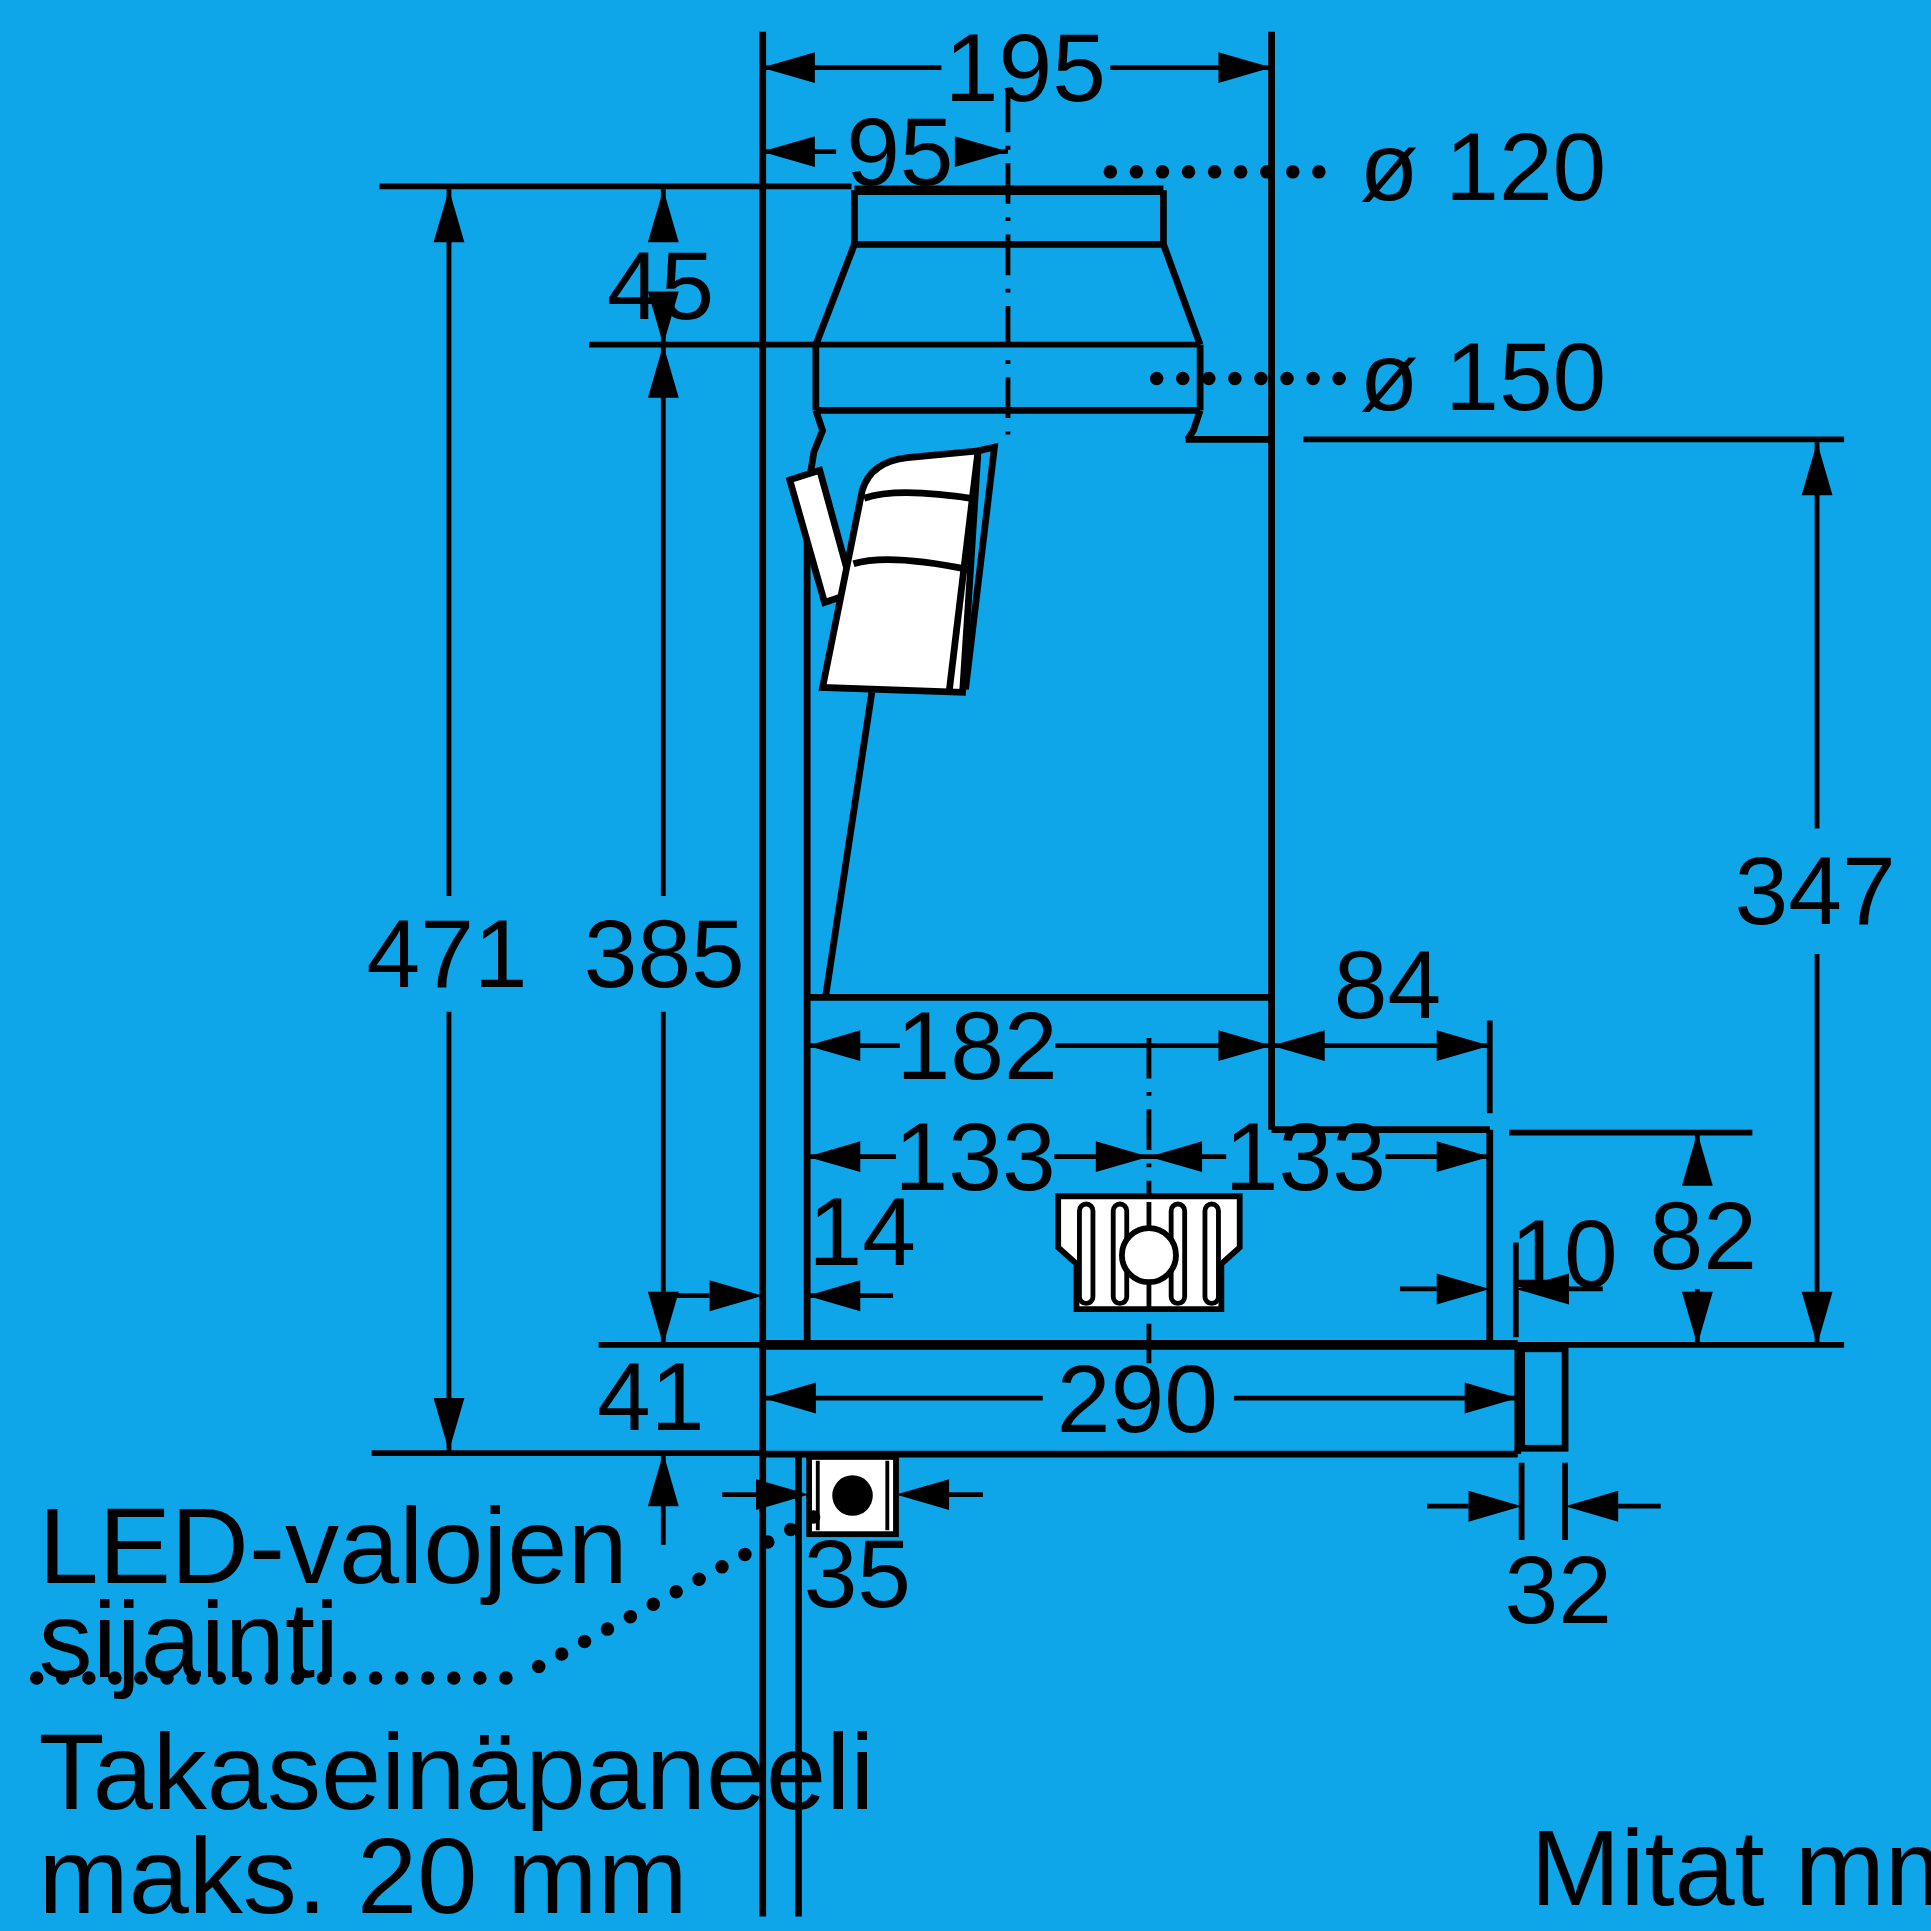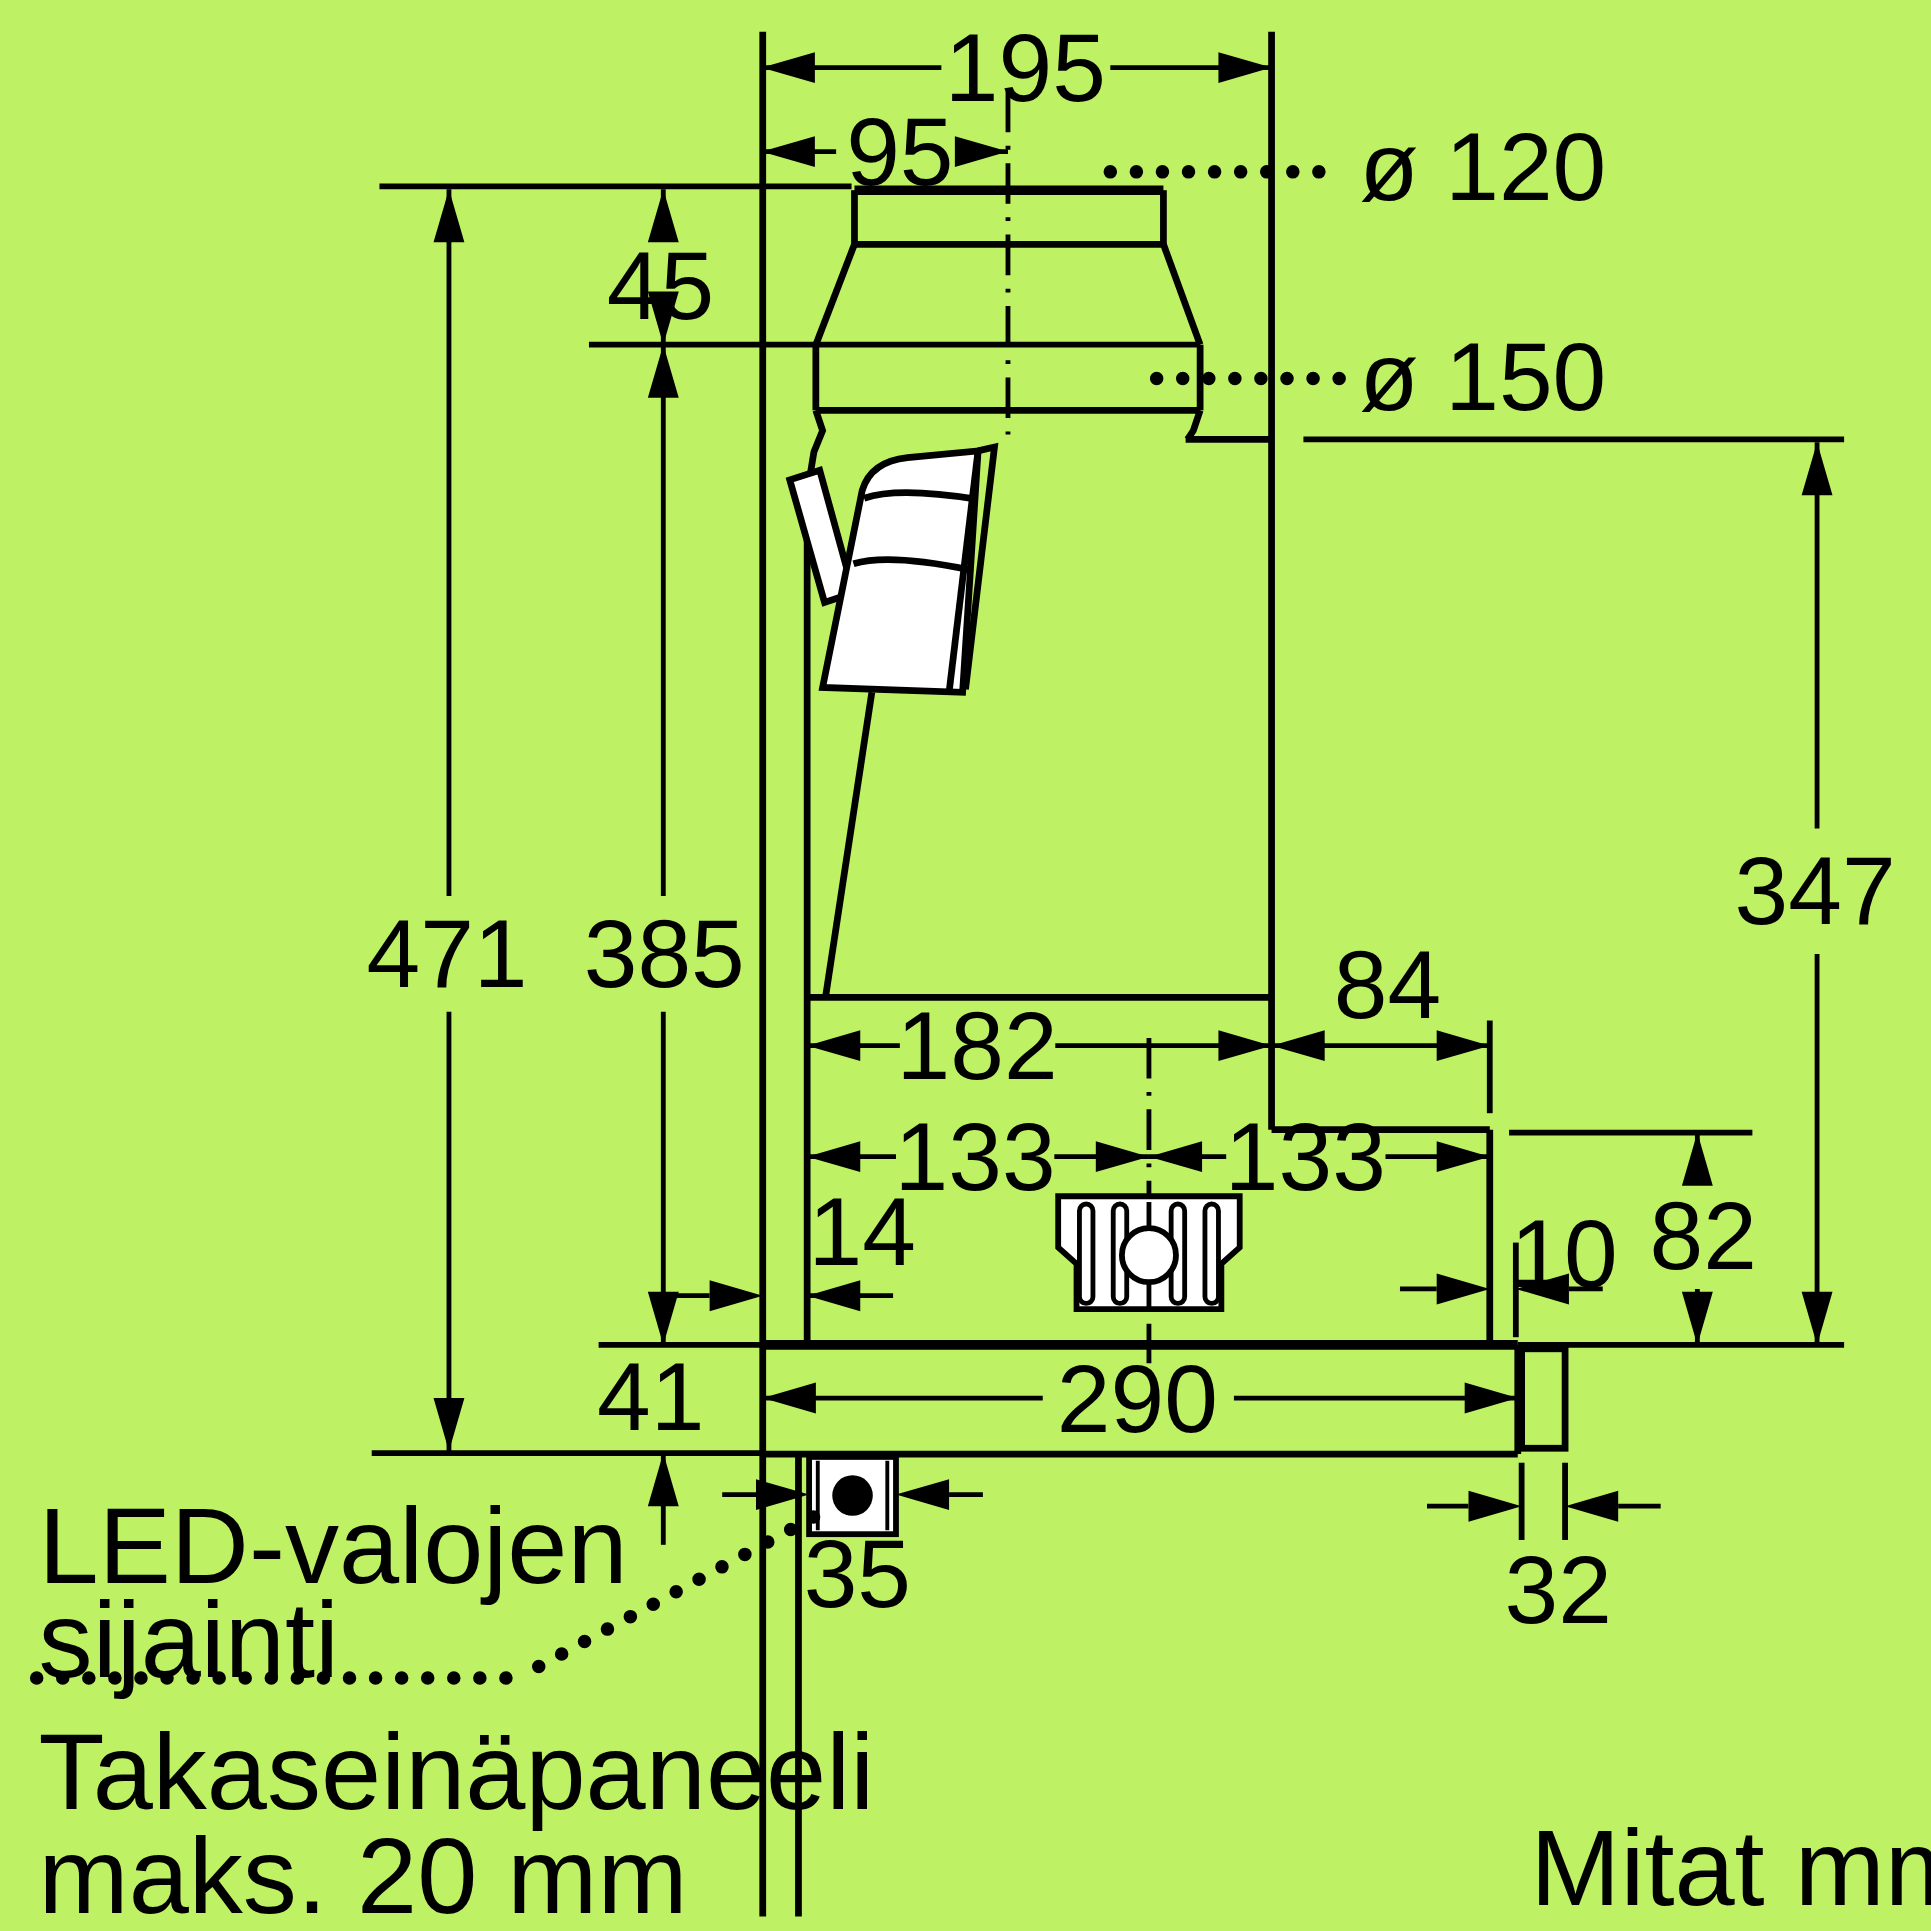--- a/index.html
+++ b/index.html
@@ -1,16 +1,16 @@
 <!DOCTYPE html>
 <html><head>
 <meta charset="utf-8">
 <style>
   html,body{margin:0;padding:0;background:#fff;}
-  .canvas{position:relative;width:1931px;height:1931px;background:#bef264;
+  .canvas{position:relative;width:1931px;height:1931px;background:#0ea5e9;
           font-family:"Liberation Sans",sans-serif;}
   svg{display:block;width:1931px;height:1931px;}
   .outline{stroke:#000;stroke-width:7;fill:none;stroke-linecap:butt;}
   .outline-thick{stroke:#000;stroke-width:10;fill:none;}
   .dim{stroke:#000;stroke-width:5;fill:none;}
   .ext{stroke:#000;stroke-width:6;fill:none;}
   .arrow{fill:#000;stroke:none;}
   .dots{stroke:#000;stroke-width:14;fill:none;stroke-linecap:round;stroke-dasharray:0 27;}
   .cline{stroke:#000;stroke-width:5;fill:none;stroke-dasharray:42 14 4 14;}
   .white{fill:#fff;}

